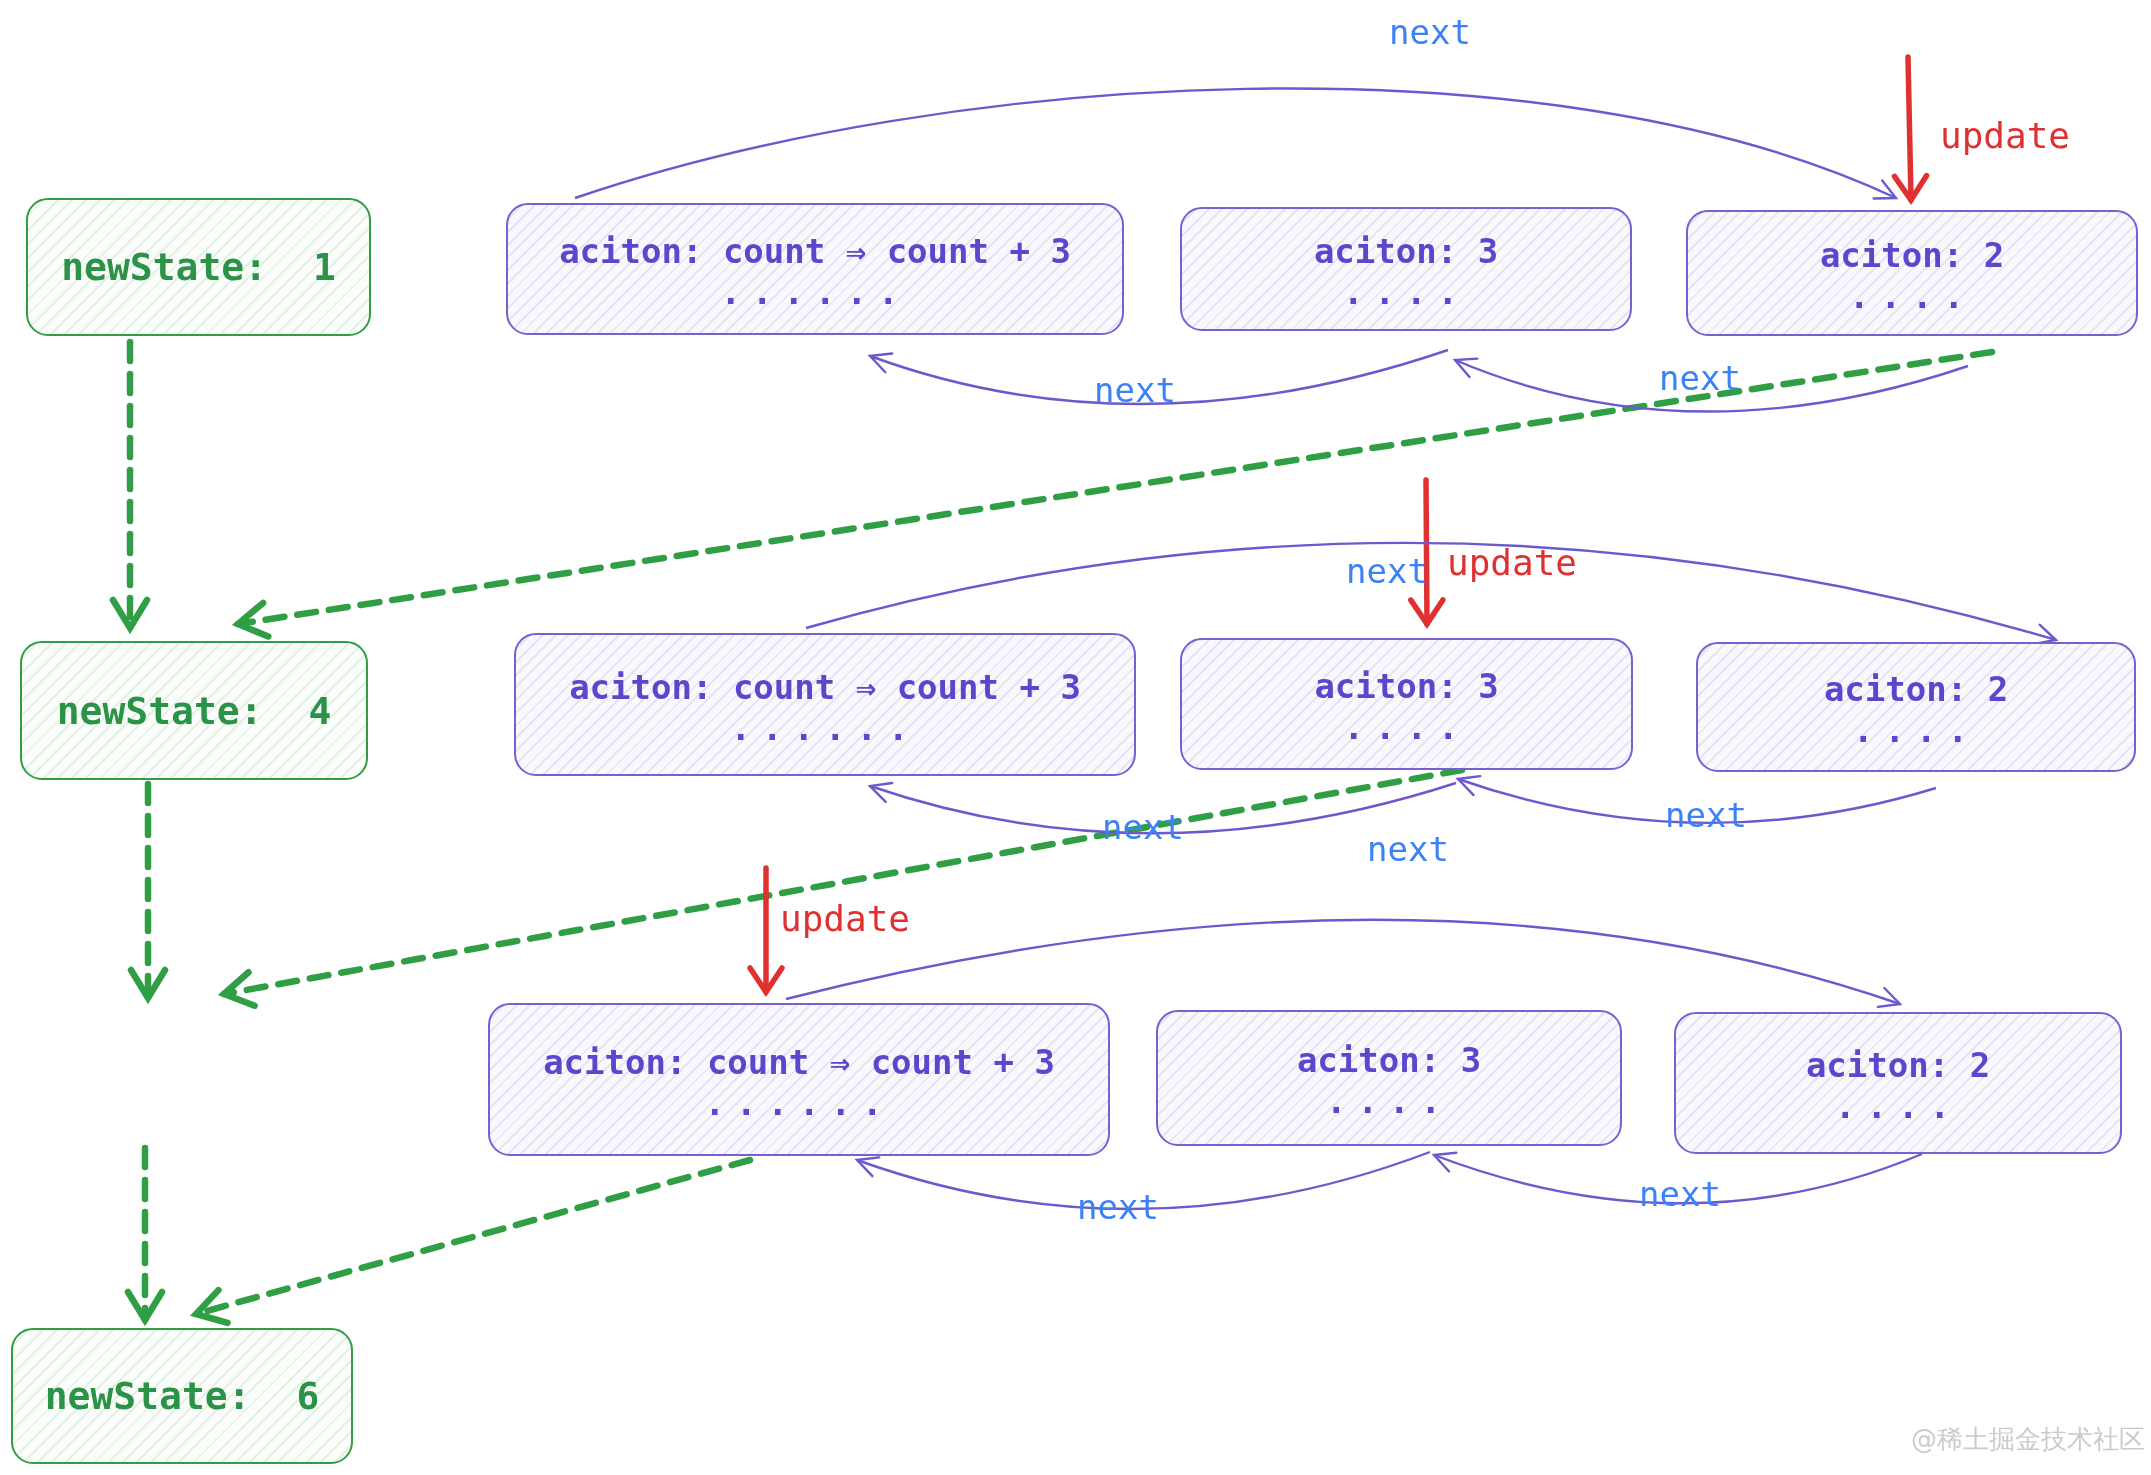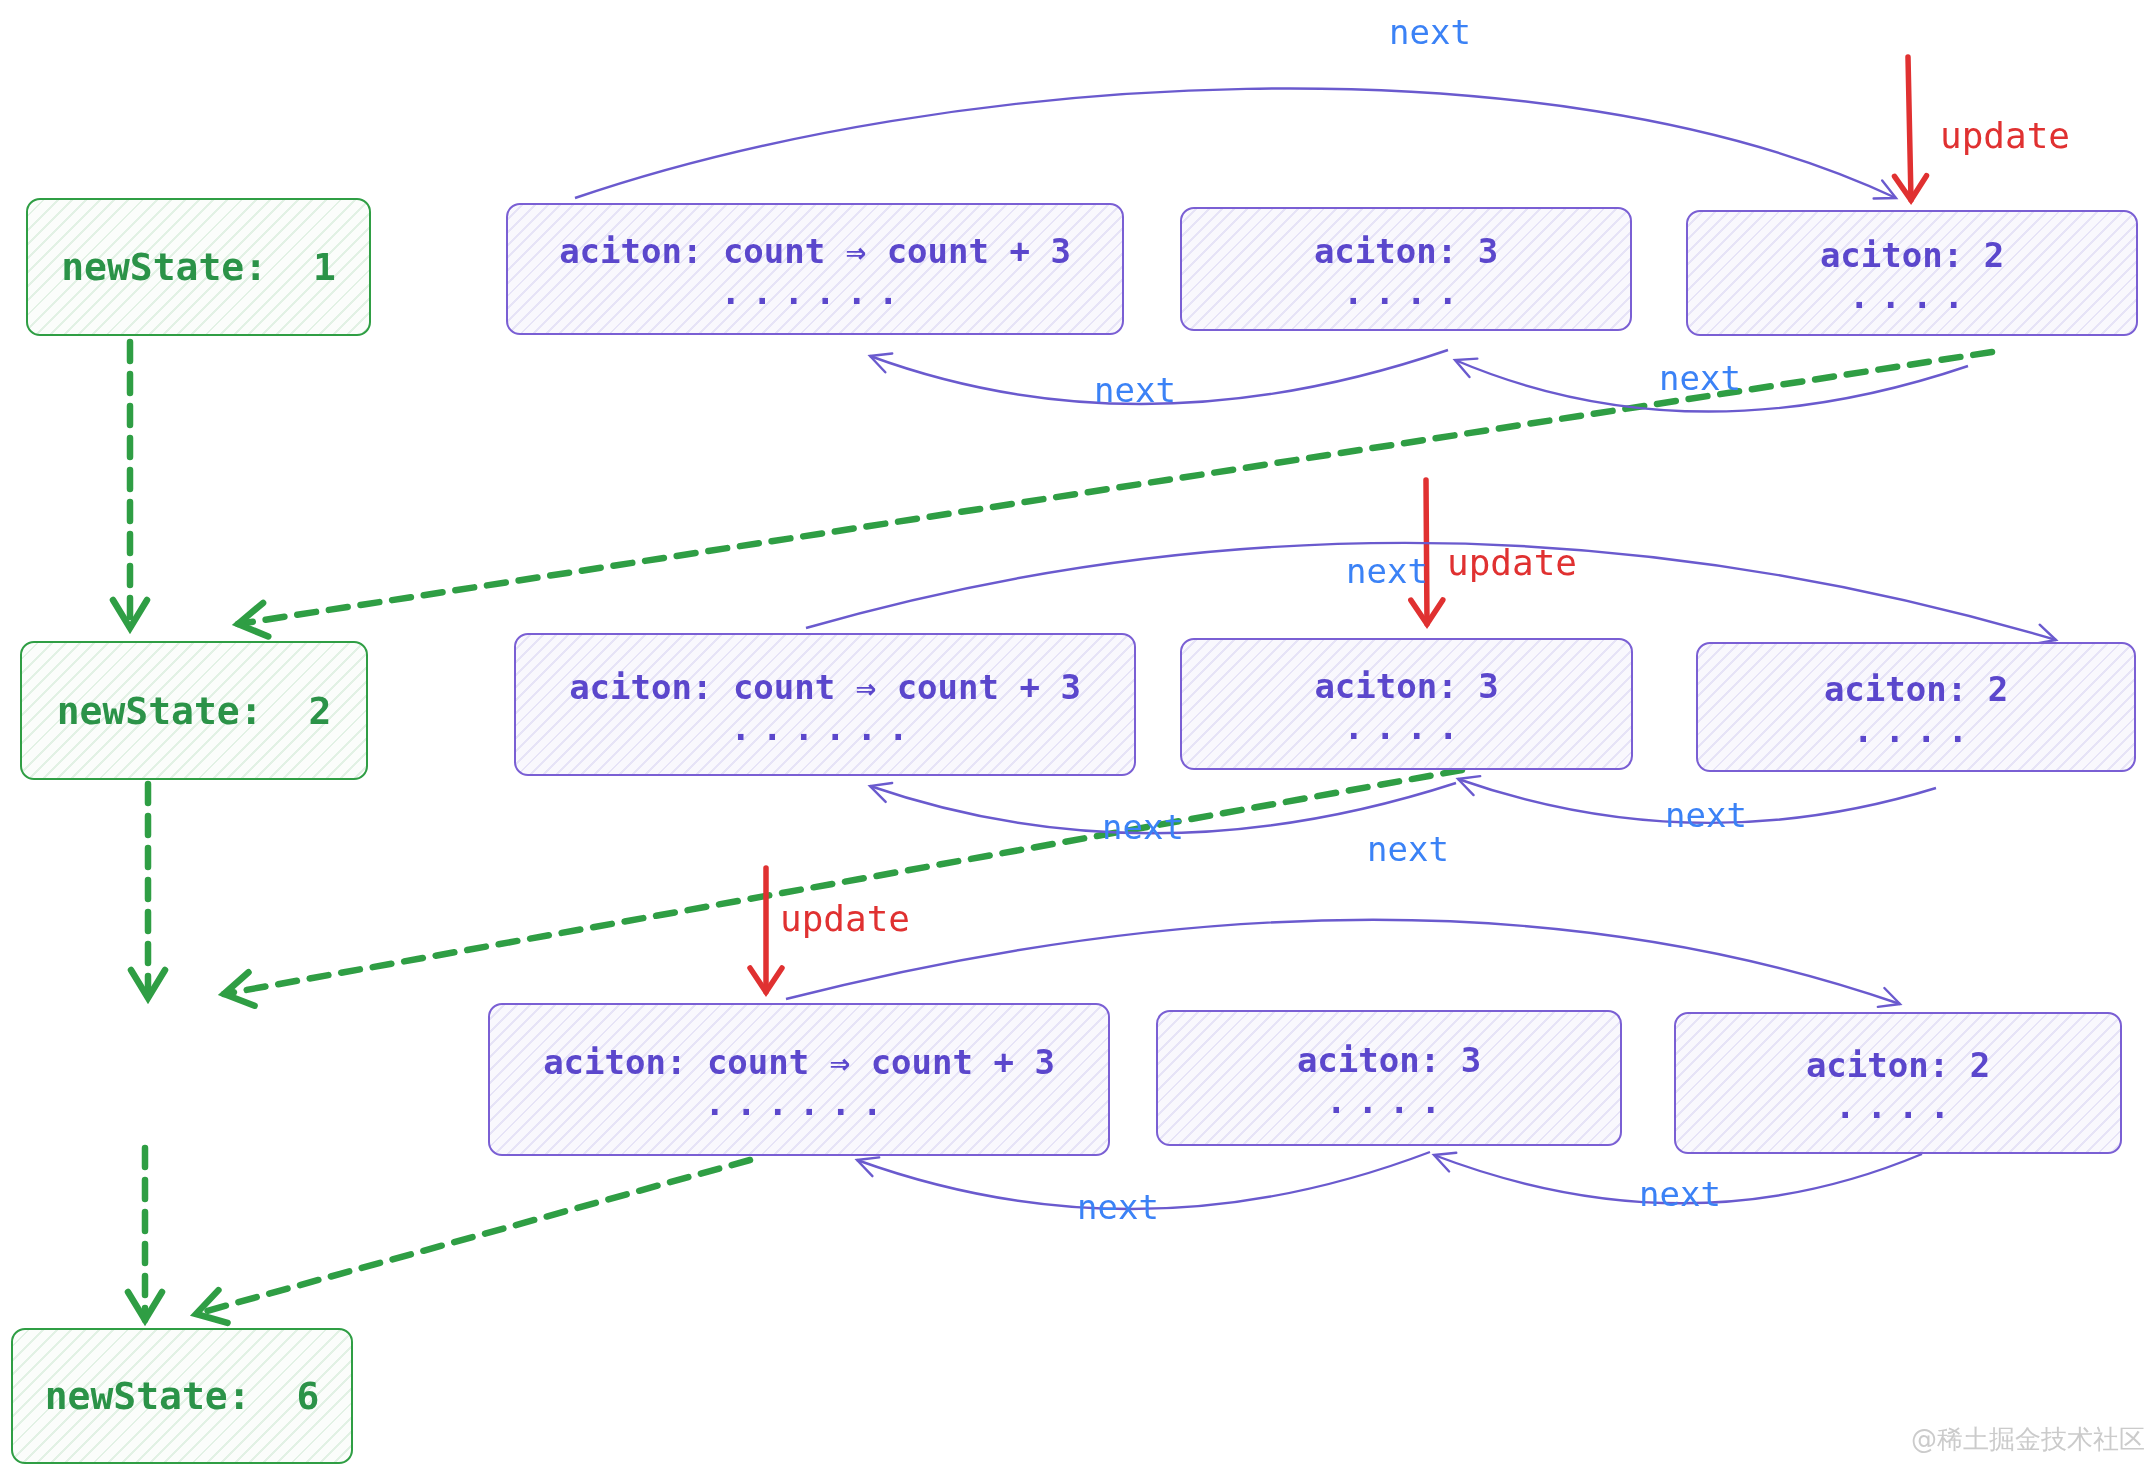--- a/index.html
+++ b/index.html
@@ -6,21 +6,21 @@
   .canvas{
     position:relative;
     width:2151px;height:1475px;
     background:#ffffff;
     overflow:hidden;
     font-family:"DejaVu Sans Mono", monospace;
   }
   .svg-layer{position:absolute;left:0;top:0;width:2151px;height:1475px;pointer-events:none;}
   .box{
     position:absolute;
-    border-radius:14px;
+    border-radius:22px;
     display:flex;flex-direction:column;align-items:center;justify-content:center;
     box-sizing:border-box;
     white-space:pre;
   }
   .state-box{
     border:2.5px solid #2f9e44;
     background:
       repeating-linear-gradient(135deg, rgba(47,158,68,0.12) 0 2px, rgba(0,0,0,0) 2px 10px),
       #fbfdfb;
     color:#2b9348;
@@ -101,21 +101,21 @@
       <path d="M786,999 Q1420,838 1900,1004" marker-end="url(#mp)"></path>
       <path d="M1430,1152 Q1140,1262 857,1160" marker-end="url(#mp)"></path>
       <path d="M1922,1154 Q1688,1252 1434,1155" marker-end="url(#mp)"></path>
     </g>
   </svg>
 
   <div class="box state-box" style="left:26px;top:198px;width:345px;height:138px;">
     <span>newState:  1</span>
   </div>
   <div class="box state-box" style="left:20px;top:641px;width:348px;height:139px;">
-    <span>newState:  2</span>
+    <span>newState:  4</span>
   </div>
   <div class="box state-box" style="left:11px;top:1328px;width:342px;height:136px;">
     <span>newState:  6</span>
   </div>
 
   <div class="box action-box" style="left:506px;top:203px;width:618px;height:132px;">
     <span>aciton: count ⇒ count + 3</span>
     <span class="dots">......</span>
   </div>
   <div class="box action-box" style="left:1180px;top:207px;width:452px;height:124px;">

